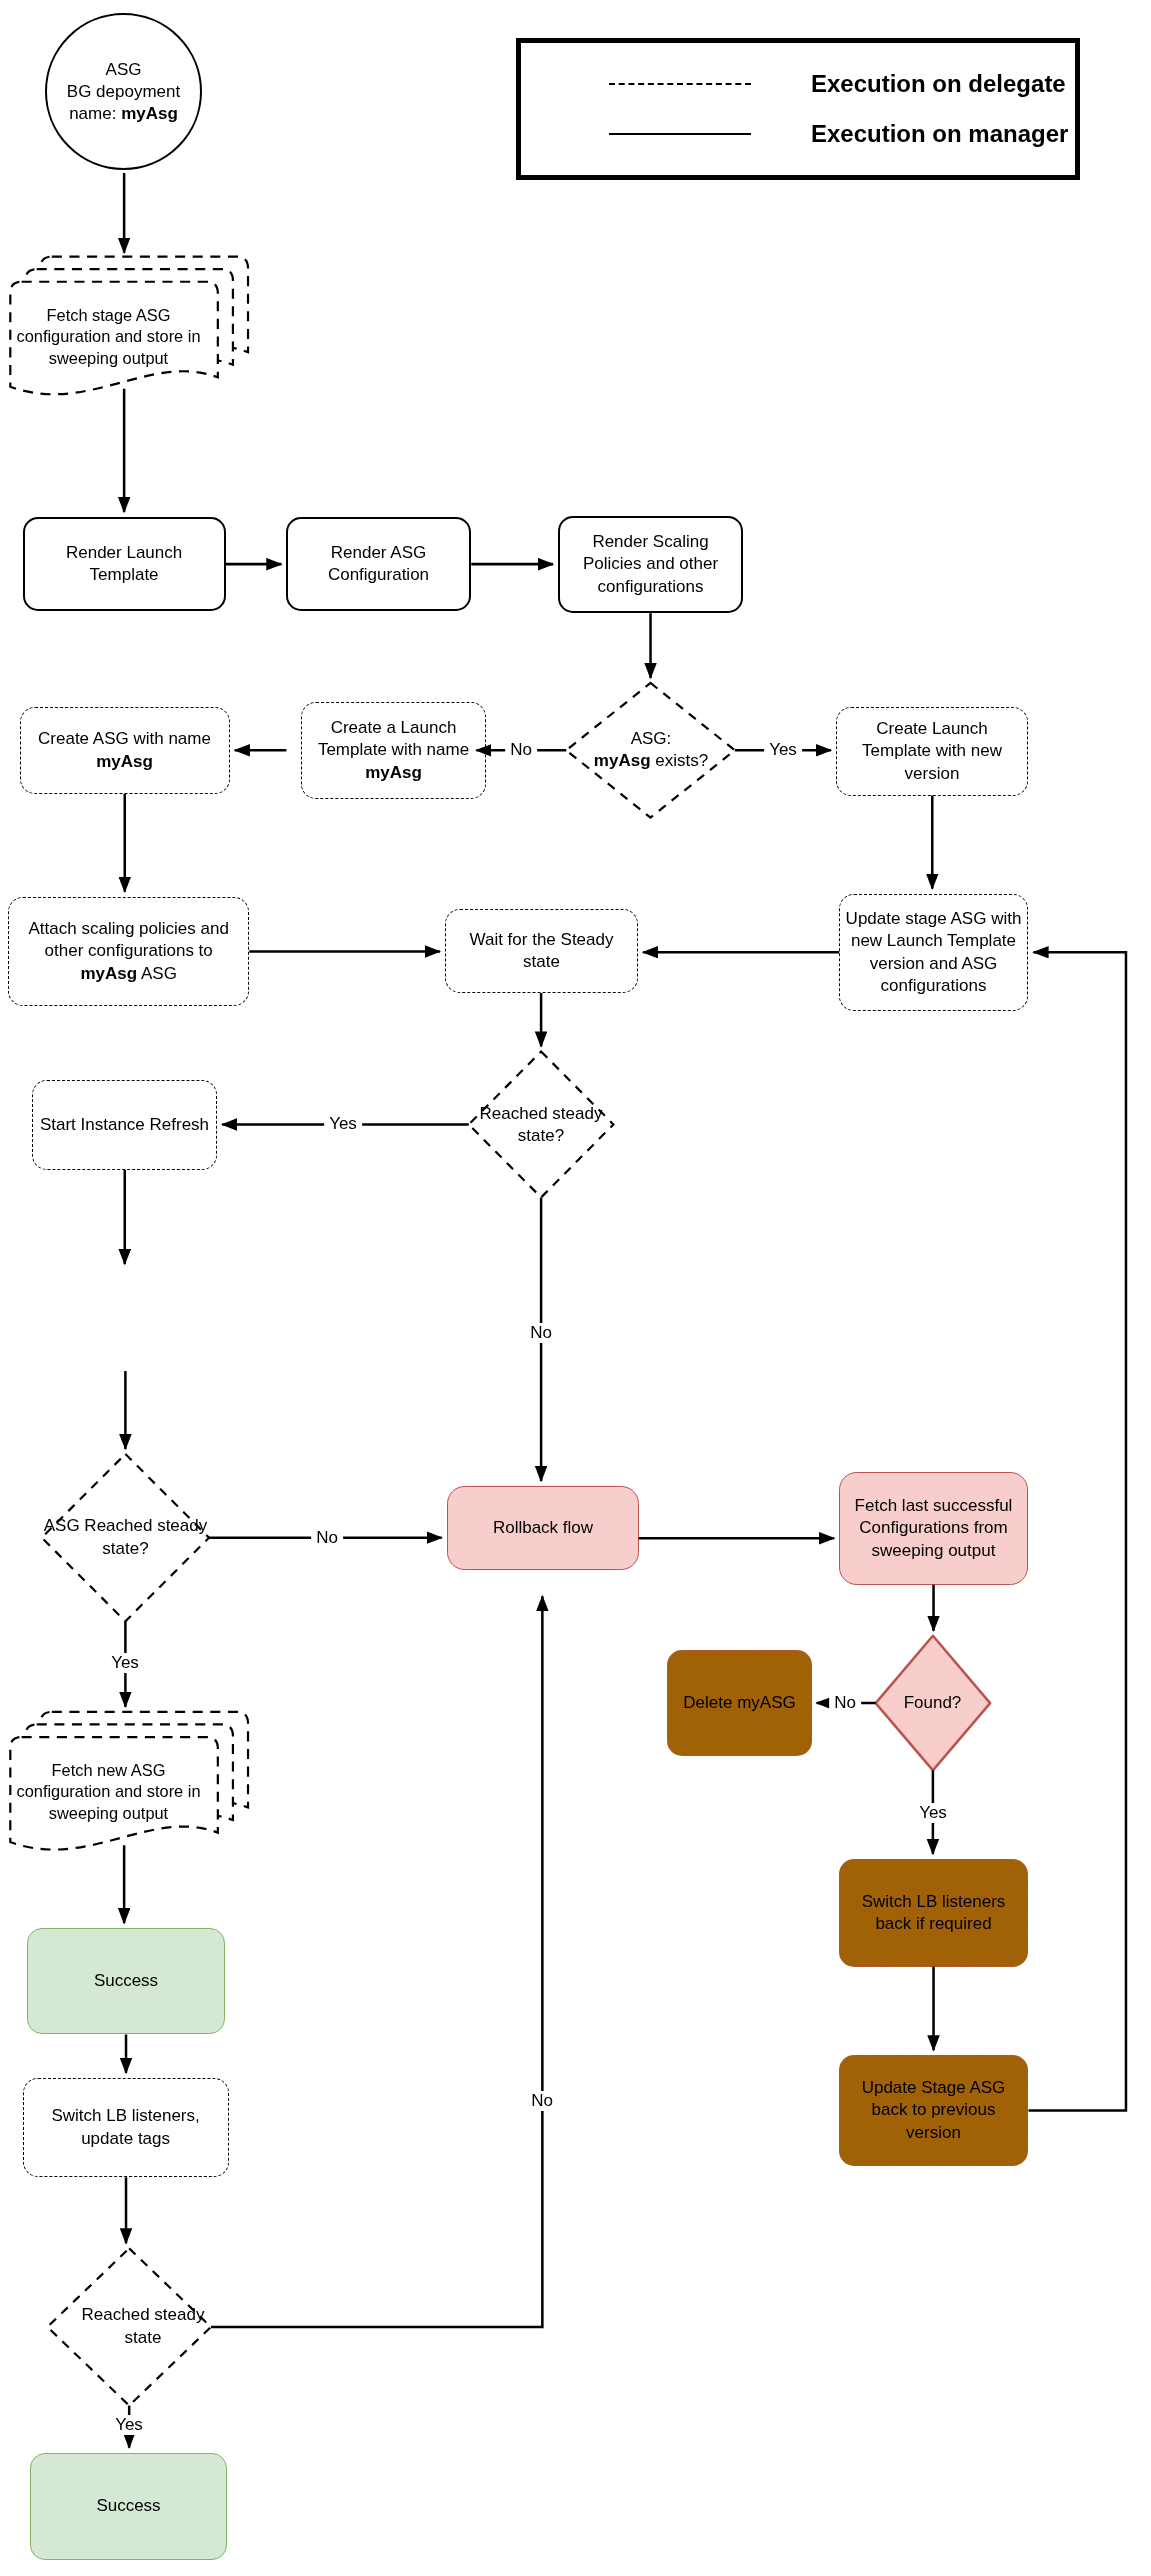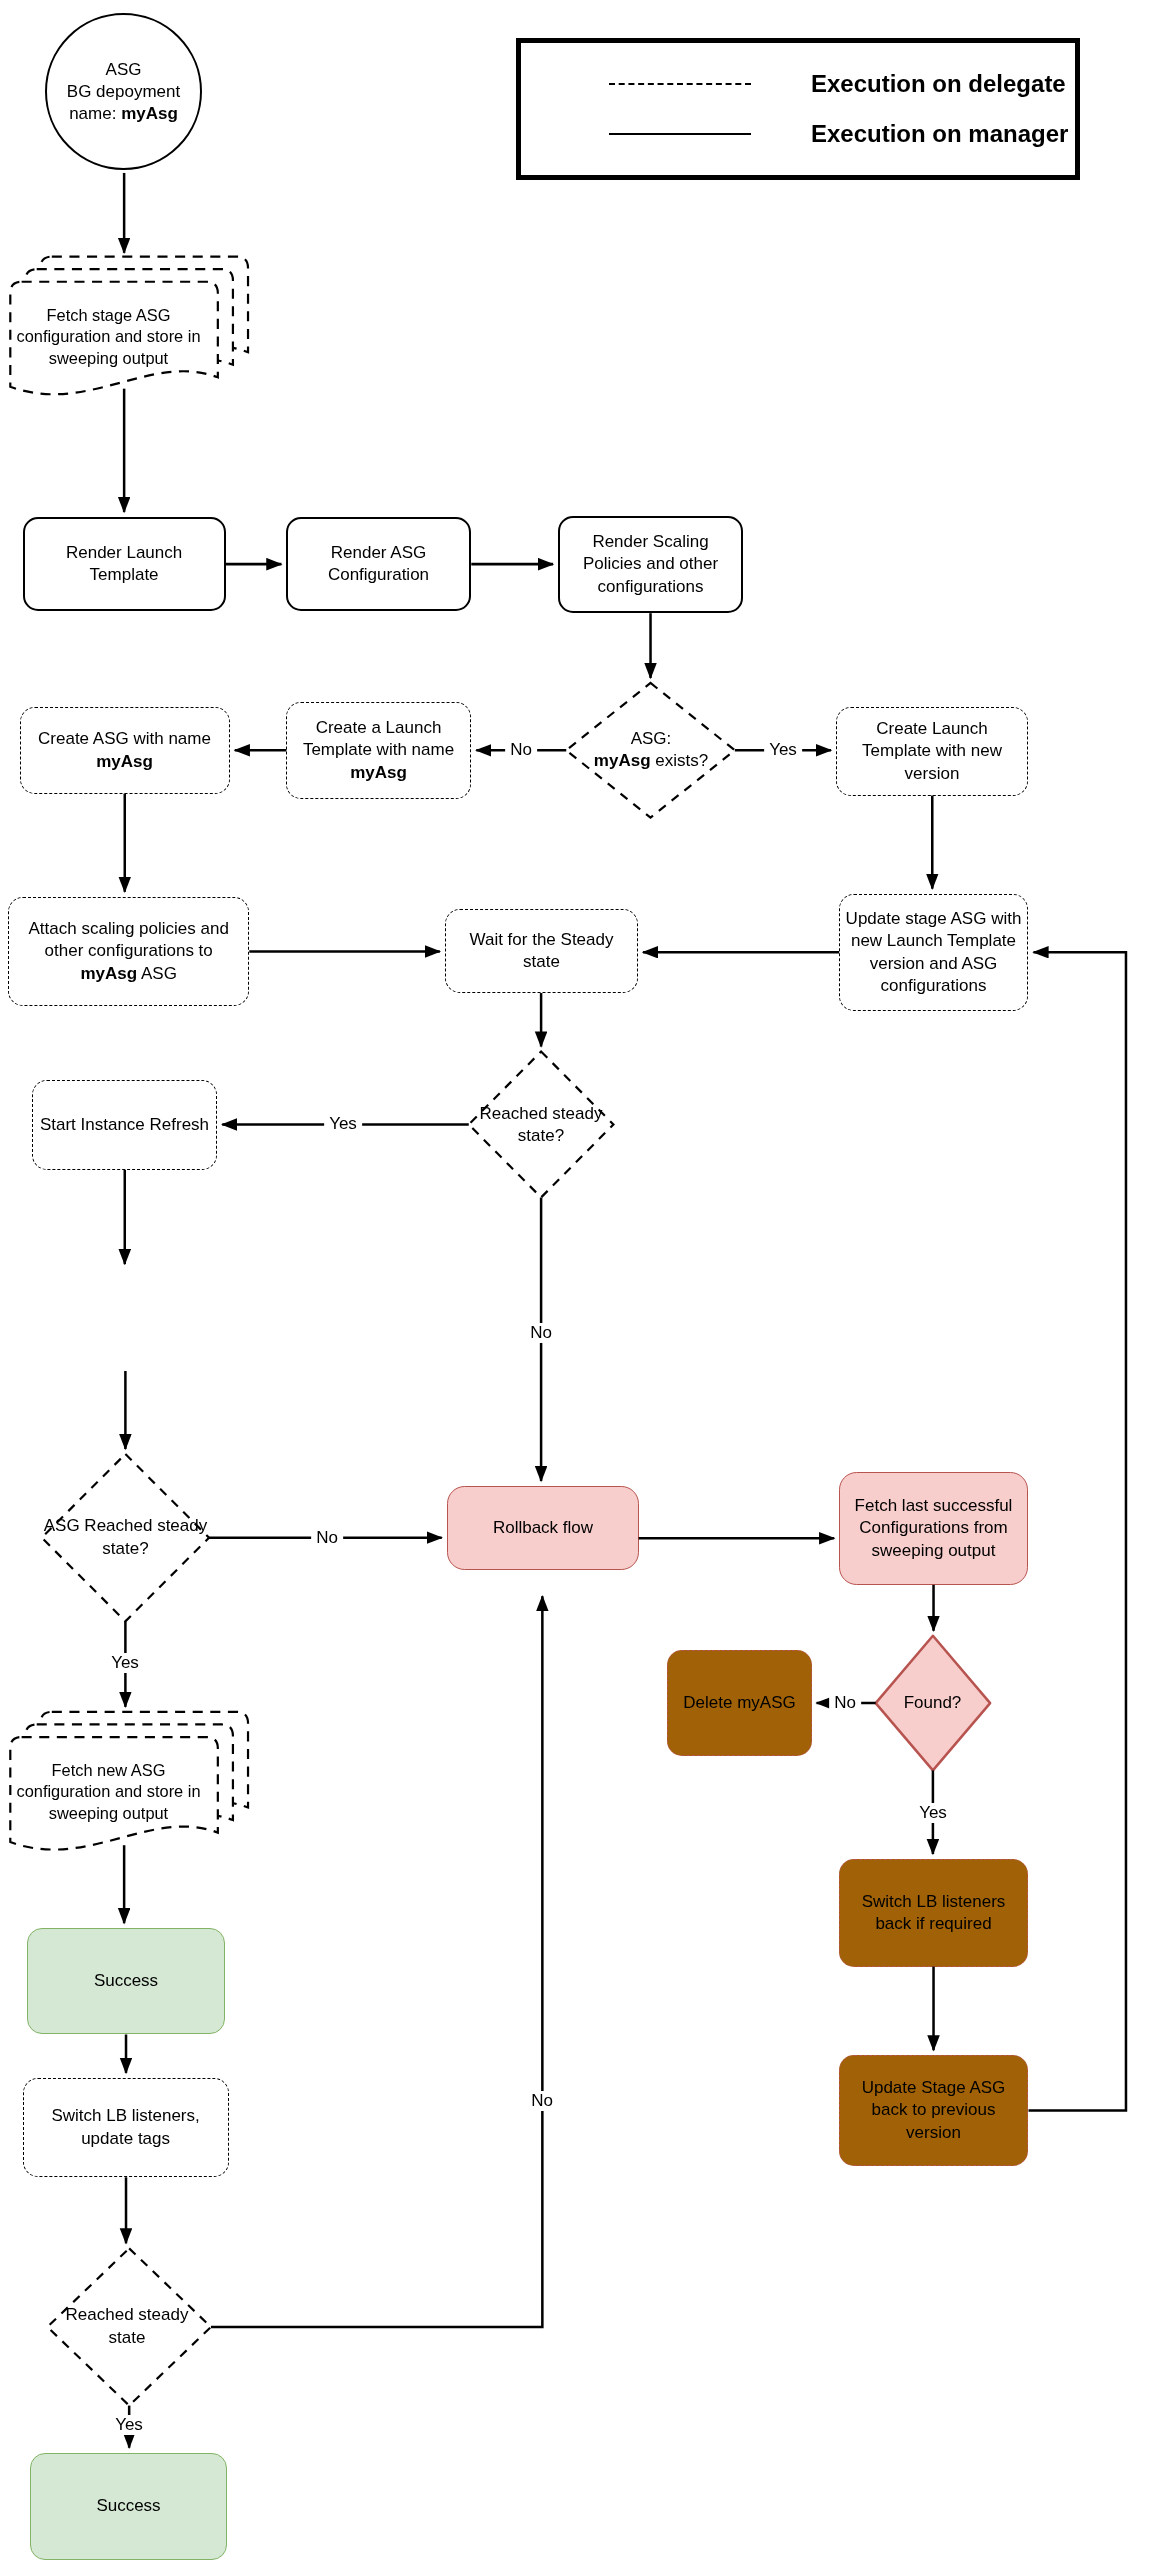--- a/index.html
+++ b/index.html
@@ -65,21 +65,21 @@
   </div>
 
   <div class="node solid-black" style="left:558px;top:516px;width:185px;height:97px;">
     <span>Render Scaling Policies and other configurations</span>
   </div>
 
   <div class="node dashed-black" style="left:836px;top:707px;width:192px;height:89px;">
     <span>Create Launch Template with new version</span>
   </div>
 
-  <div class="node dashed-black" style="left:286px;top:702px;width:185px;height:97px;">
+  <div class="node dashed-black" style="left:301px;top:702px;width:185px;height:97px;">
     <span><span>Create a Launch Template with name </span><b>myAsg</b></span>
   </div>
 
   <div class="node dashed-black" style="left:19.5px;top:707px;width:210px;height:87px;">
     <span><span>Create ASG with name </span><b>myAsg</b></span>
   </div>
 
   <div class="node dashed-black" style="left:8.2px;top:897px;width:241px;height:109px;">
     <span><span>Attach scaling policies and other configurations to </span><b>myAsg</b><span> ASG</span></span>
   </div>
@@ -213,21 +213,21 @@
   </div>
 
   <div class="freetext" style="left:459px;top:1084px;width:164px;height:82px;">
     <span>Reached steady state?</span>
   </div>
 
   <div class="freetext" style="left:31px;top:1500px;width:189px;height:75px;">
     <span>ASG Reached steady state?</span>
   </div>
 
-  <div class="freetext" style="left:45px;top:2289px;width:164px;height:75px;">
+  <div class="freetext" style="left:61px;top:2289px;width:164px;height:75px;">
     <span>Reached steady state</span>
   </div>
 
   <div class="freetext" style="left:876px;top:1684px;width:113px;height:38px;">
     <span>Found?</span>
   </div>
 
   <span class="elabel" style="left:783px;top:750px;">Yes</span>
   <span class="elabel" style="left:521px;top:750px;">No</span>
   <span class="elabel" style="left:343px;top:1124px;">Yes</span>

